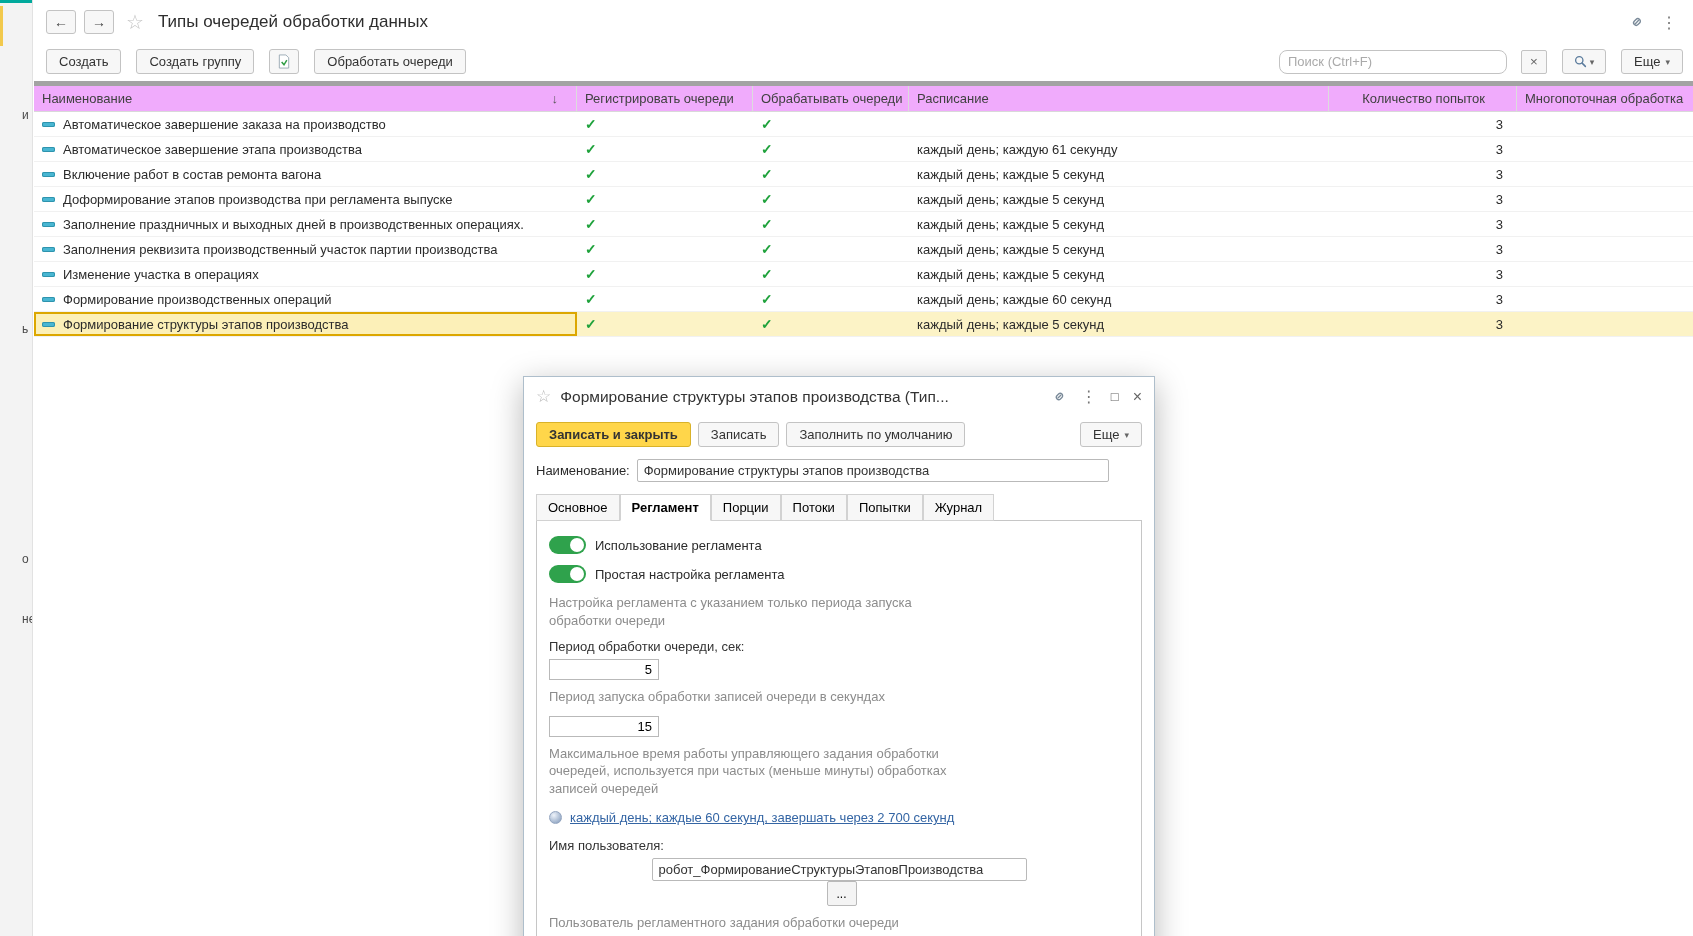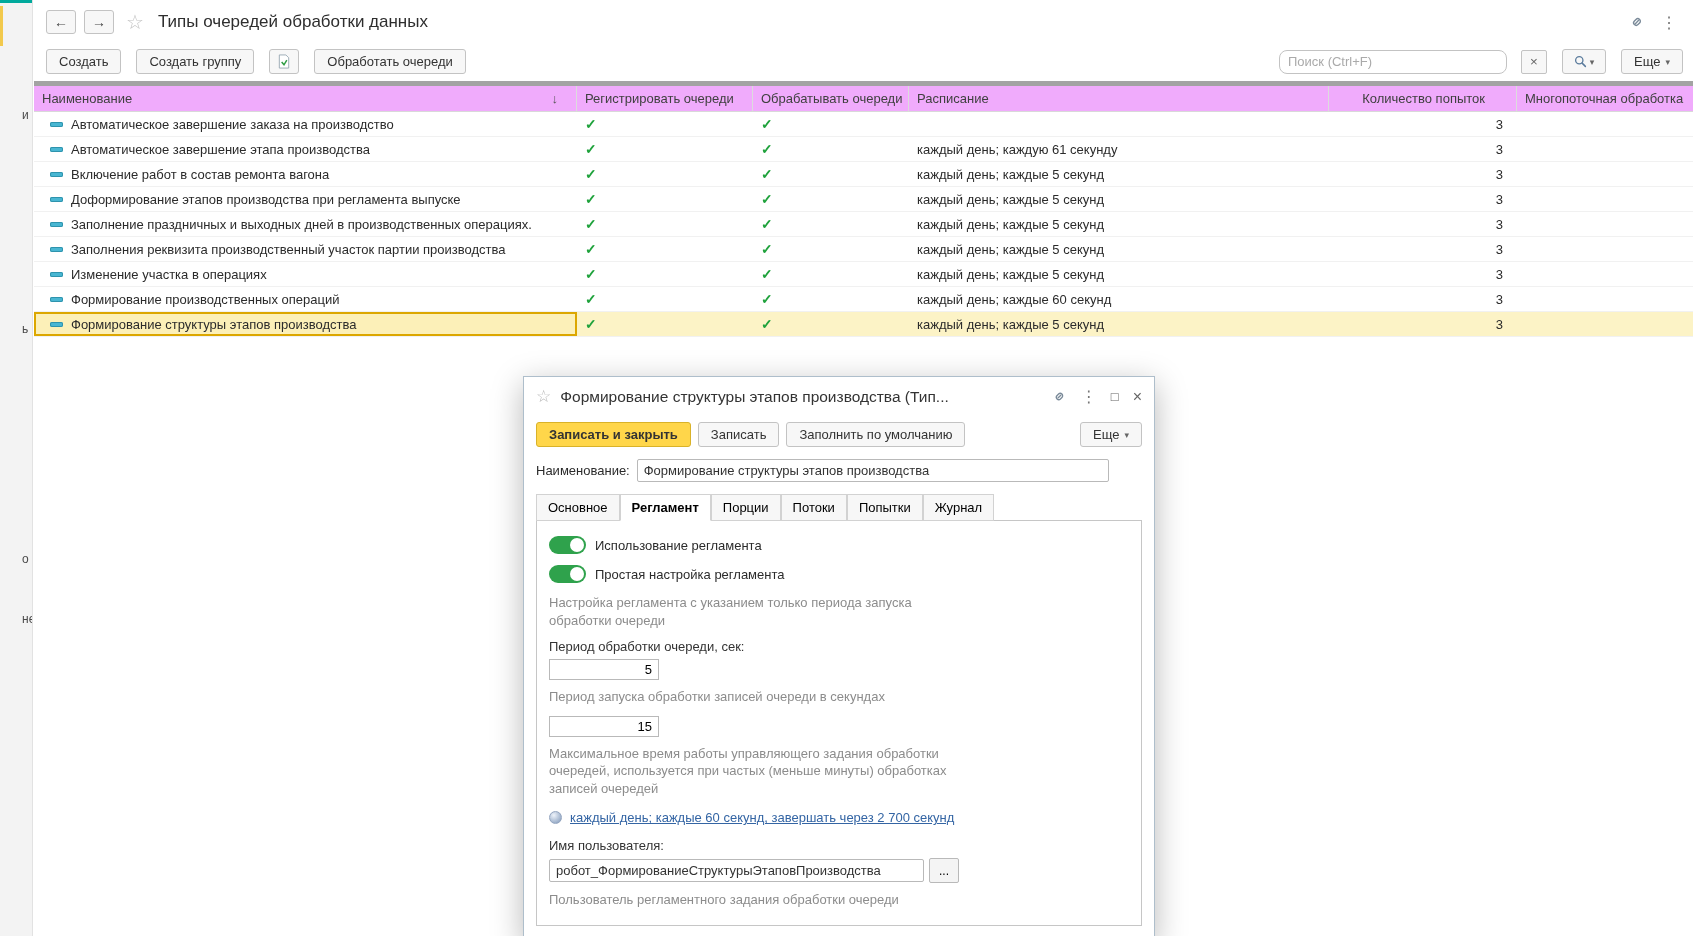--- a/index.html
+++ b/index.html
@@ -38,21 +38,21 @@
 
   
   .grid { display:grid; grid-template-columns:543px 176px 156px 420px 188px minmax(0,1fr); }
   .thead { background:#f0abfc; border-top:5px solid #a3a3a3; border-bottom:1px solid #d9d9d9; }
   .th { padding:5px 8px; color:#404040; border-right:1px solid #dcdcdc; display:flex; align-items:center; white-space:nowrap; overflow:hidden; cursor:pointer; }
   .th:last-child { border-right:none; }
   .th.att { justify-content:flex-end; padding-right:31px; }
   .sort-arrow { margin-left:auto; padding-right:10px; color:#555; }
   .trow { height:25px; border-bottom:1px solid #f1f1f1; background:#fff; cursor:pointer; }
   .td { display:flex; align-items:center; overflow:hidden; white-space:nowrap; }
-  .td.name { gap:8px; padding-left:16px;text-align:right; }
+  .td.name { gap:8px; padding-left:8px;text-align:right; }
   .ric { width:13px; height:5px; border-radius:2px; background:#49b6d2; box-shadow:0 0 0 1px #2e93ad inset; flex:0 0 13px; }
   .chk { color:#1fa23c; font-weight:700; font-size:14px; padding-left:8px; }
   .td.sched { padding-left:8px; color:#2b2b2b; }
   .td.att { justify-content:flex-end; padding-right:14px; }
   .trow.sel { background:#fcf3c6; }
   .trow.sel .td.name { box-shadow:inset 0 0 0 2px #dca700; background:#fcf0b8; }
 
   
   .dialog { position:absolute; left:523px; top:376px; width:632px; background:#fff; border:1px solid #aebecb; box-shadow:0 8px 30px rgba(0,0,0,.28); z-index:5; }
   .dlg-titlebar { display:flex; align-items:center; gap:9px; padding:9px 12px 5px 12px; }
@@ -75,21 +75,21 @@
   .toggle { width:37px; height:18px; border-radius:10px; background:#2fa24c; position:relative; display:inline-block; cursor:pointer; flex:0 0 37px; }
   .toggle .knob { position:absolute; right:2px; top:2px; width:14px; height:14px; border-radius:50%; background:#fff; }
   .hint { color:#8c8c8c; margin:10px 0 10px; line-height:1.35; }
   .hint.w1 { max-width:392px; }
   .hint.w3 { max-width:428px; }
   .fld-label { margin:6px 0 5px; color:#333; }
   .num { width:110px; height:21px; border:1px solid #b9b9b9; padding:1px 6px; text-align:right; font-size:13px; font-family:"Liberation Sans",sans-serif; }
   .link-row { display:flex; align-items:center; gap:8px; margin:13px 0 13px; }
   .sphere { width:13px; height:13px; border-radius:50%; background:radial-gradient(circle at 35% 30%, #eef3fa, #9fb2cc 70%, #7e93b3); border:1px solid #93a5c0; flex:0 0 13px; }
   .sched-link { color:#3465a4; text-decoration:underline; cursor:pointer; }
-  .user-row { display:flex; align-items:center; }
+  .user-row { display:flex; align-items:center;flex-direction:column; }
   .user-input { width:375px; }
   .more-sm { width:30px; height:25px; border:1px solid #b9b9b9; background:#f4f4f4; margin-left:5px; cursor:pointer; font-size:12px; border-radius:2px; }
   svg { display:block; }
 </style>
 </head>
 <body>
 
 <div class="screen">
 
   <div class="left-strip">

